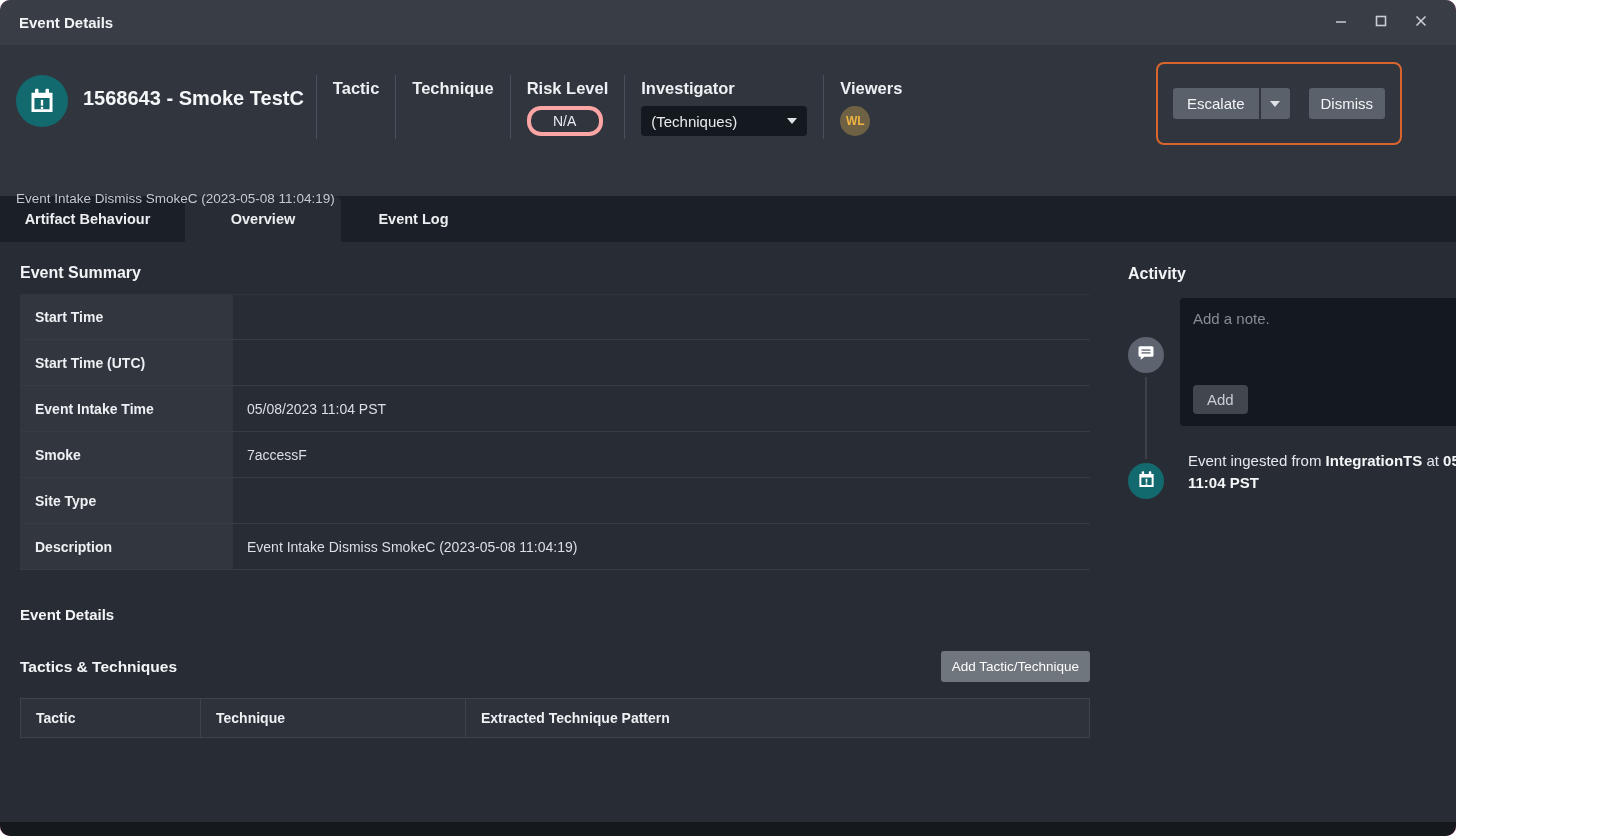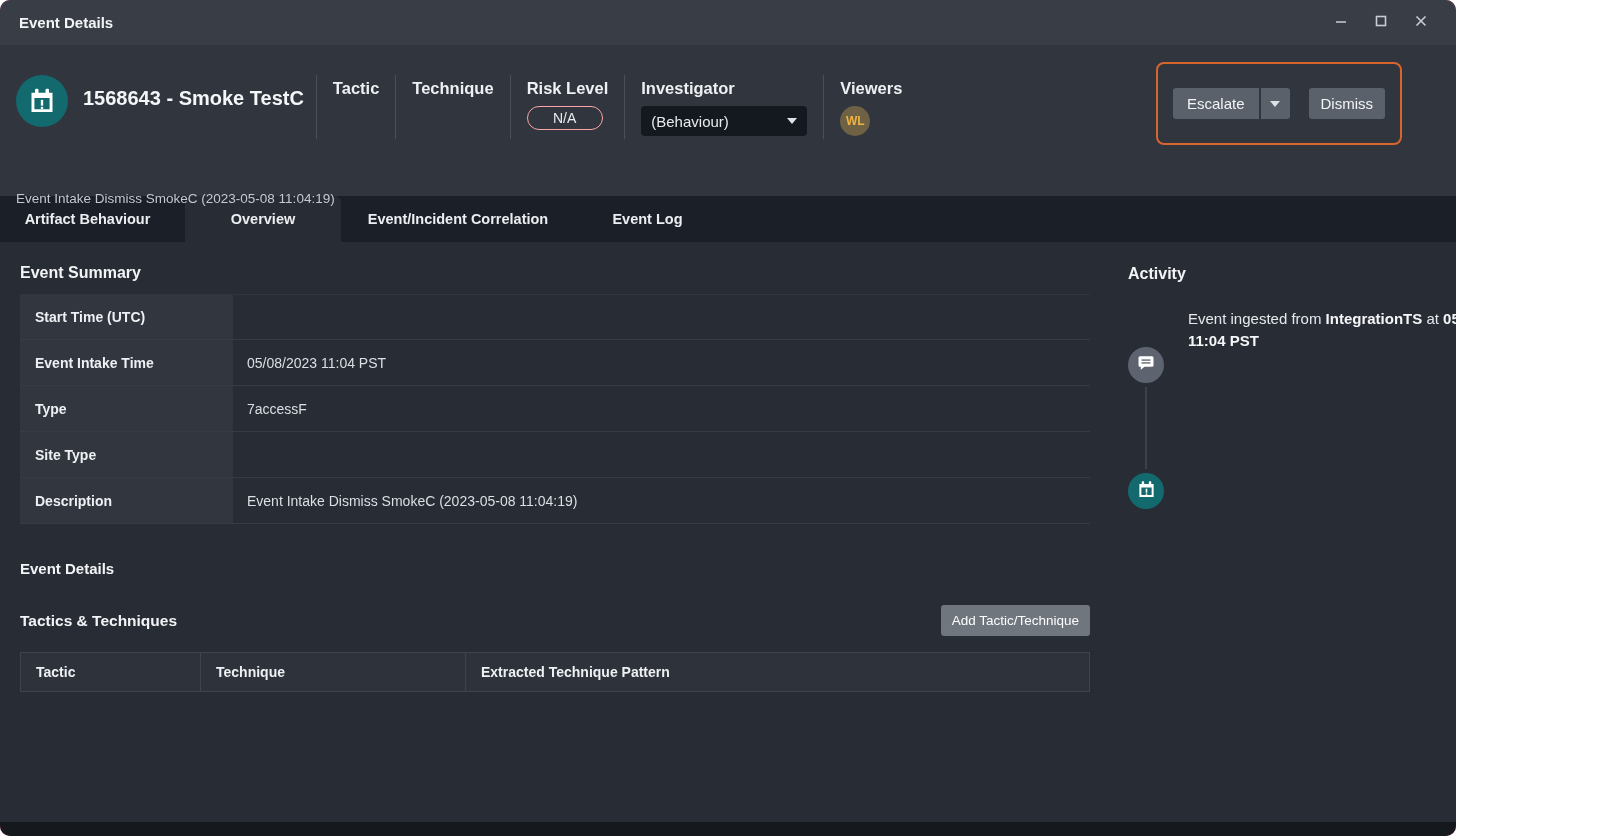--- a/index.html
+++ b/index.html
@@ -19,21 +19,21 @@
   
   .header { height:151px; flex:0 0 151px; background:var(--header-bg,#30353e); position:relative; }
   .header-row { display:flex; align-items:flex-start; padding:28px 10px 0 16px; height:106px; }
   .event-icon { width:52px; height:52px; border-radius:50%; background:var(--teal,#136a6e);
                 display:flex; align-items:center; justify-content:center; flex:0 0 52px; margin-top:2px; }
   .event-title { color:#f4f6f8; font-size:20px; font-weight:bold; margin:14px 0 0 15px; white-space:nowrap; }
   .vdiv { width:1px; height:64px; background:#4a5059; margin:2px 0 0 0; }
   .hcol { display:flex; flex-direction:column; padding:6px 16px 0 16px; }
   .hcol-label { color:#eef0f3; font-size:16.5px; font-weight:bold; white-space:nowrap; }
   .hcol.title-gap { padding-right:22px; }
-  .risk-pill { margin-top:8px; border:1px solid #fca5a5; border-radius:14px; color:#e8ebee;
+  .risk-pill { margin-top:8px; border:4px solid #fca5a5; border-radius:14px; color:#e8ebee;
                font-size:14px; padding:3px 0; width:76px; text-align:center; }
   .inv-select { margin-top:8px; background:#14181f; border-radius:4px; color:#e8ebee; font-size:15px;
                 width:166px; height:30px; display:flex; align-items:center; justify-content:space-between;
                 padding:0 10px; cursor:pointer; border:none; }
   .caret { width:0; height:0; border-left:5px solid transparent; border-right:5px solid transparent;
            border-top:6px solid #dfe2e6; display:inline-block; }
   .avatar { margin-top:8px; width:30px; height:30px; border-radius:50%; background:var(--avatar-bg,#6f6144);
             color:var(--avatar-text,#efb343); font-size:12px; font-weight:bold; display:flex;
             align-items:center; justify-content:center; }
   .header-desc { position:absolute; left:16px; top:146px; color:#c5c9cf; font-size:13.5px; }
@@ -162,21 +162,21 @@
       </div>
       <div class="vdiv"></div>
       <div class="hcol">
         <span class="hcol-label">Risk Level</span>
         <span class="risk-pill">N/A</span>
       </div>
       <div class="vdiv"></div>
       <div class="hcol">
         <span class="hcol-label">Investigator</span>
         <button class="inv-select">
-          <span>(Behaviour)</span>
+          <span>(Techniques)</span>
           <span class="caret"></span>
         </button>
       </div>
       <div class="vdiv"></div>
       <div class="hcol">
         <span class="hcol-label">Viewers</span>
         <span class="avatar">WL</span>
       </div>
     </div>
     <div class="header-desc">Event Intake Dismiss SmokeC (2023-05-08 11:04:19)</div>
@@ -185,40 +185,43 @@
       <button class="btn btn-escalate-caret">
         <span class="caret"></span>
       </button>
       <button class="btn btn-dismiss">Dismiss</button>
     </div>
   </div>
 
   <div class="tabbar">
     <div class="tab t1">Artifact Behaviour</div>
     <div class="tab active">Overview</div>
-    <div class="tab t2">Event/Incident Correlation</div>
     <div class="tab t3">Event Log</div>
   </div>
 
   <div class="content">
 
     <div class="main-col">
       <div class="section-h summary-h">Event Summary</div>
 
       <div class="summary-table">
         <div class="srow">
+          <div class="slabel">Start Time</div>
+          <div class="svalue"></div>
+        </div>
+        <div class="srow">
           <div class="slabel">Start Time (UTC)</div>
           <div class="svalue"></div>
         </div>
         <div class="srow">
           <div class="slabel">Event Intake Time</div>
           <div class="svalue">05/08/2023 11:04 PST</div>
         </div>
         <div class="srow">
-          <div class="slabel">Type</div>
+          <div class="slabel">Smoke</div>
           <div class="svalue">7accessF</div>
         </div>
         <div class="srow">
           <div class="slabel">Site Type</div>
         </div>
         <div class="srow">
           <div class="slabel">Description</div>
           <div class="svalue">Event Intake Dismiss SmokeC (2023-05-08 11:04:19)</div>
         </div>
       </div>
@@ -264,20 +267,32 @@
             <svg width="19" height="19" viewBox="0 0 24 24">
               <rect x="6" y="1.5" width="3" height="5.5" rx="1" fill="#fff"></rect>
               <rect x="15" y="1.5" width="3" height="5.5" rx="1" fill="#fff"></rect>
               <path fill="#fff" d="M3 5h18v16.5H3z M5.5 9.5v9.5h13V9.5z" fill-rule="evenodd"></path>
               <rect x="11" y="11" width="2" height="5" fill="#fff"></rect>
               <rect x="11" y="17" width="2" height="1.8" fill="#fff"></rect>
             </svg>
           </span>
         </div>
 
+        <div class="composer">
+          <textarea placeholder="Add a note." style=""></textarea>
+          <button class="btn-note-add">Add</button>
+          <span class="add-user">
+            <svg width="20" height="20" viewBox="0 0 24 24">
+              <circle cx="10" cy="7" r="4" fill="#fff"></circle>
+              <path fill="#fff" d="M2 21c0-4.4 3.6-8 8-8s8 3.6 8 8z"></path>
+              <rect x="16.5" y="14.5" width="6.5" height="2.2" fill="#fff"></rect>
+              <rect x="18.7" y="12.3" width="2.2" height="6.5" fill="#fff"></rect>
+            </svg>
+          </span>
+        </div>
 
         <div class="entry">
           <span>Event ingested from </span><b>IntegrationTS</b><span> at </span><b>05/08/2023 11:04 PST</b>
         </div>
       </div>
     </div>
 
   </div>
 
   <div class="footer-strip"></div>

